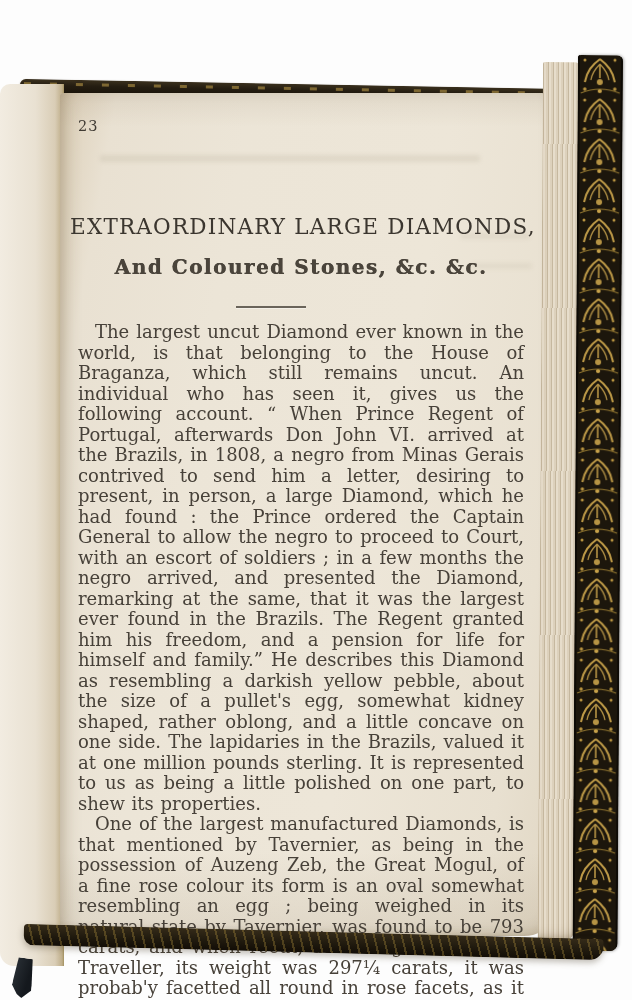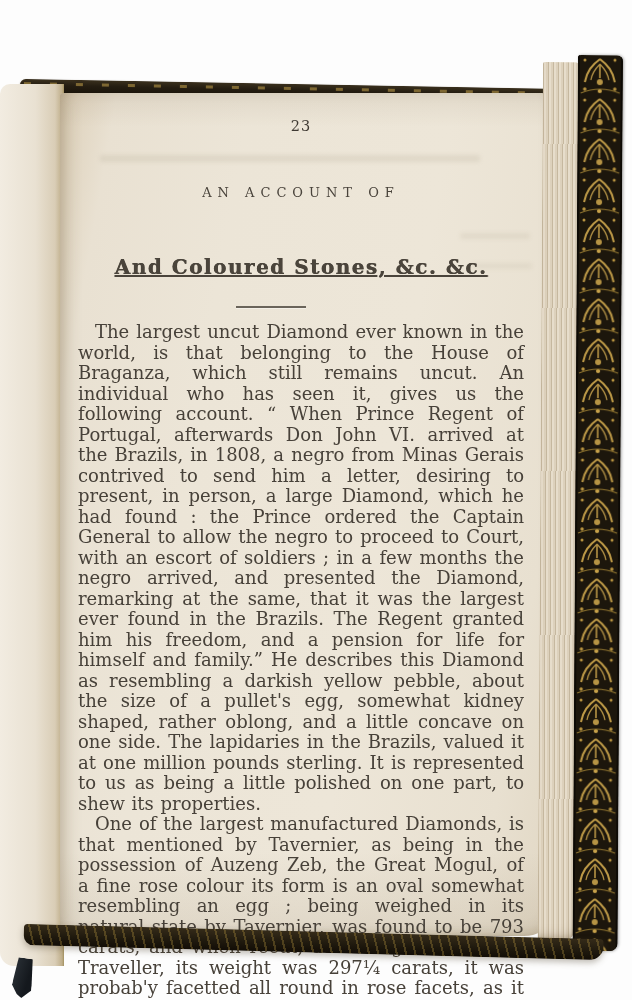--- a/index.html
+++ b/index.html
@@ -40,29 +40,29 @@
       linear-gradient(100deg,#dccfb8 0%, #e9e1d2 9%, #ece5d7 30%, #ede6d8 62%, #e8e0d0 88%, #e1d7c4 100%);
     border-radius:3px 8px 26px 16px / 3px 8px 18px 10px;
     box-shadow:inset 12px 0 18px -10px rgba(110,90,55,.45), inset -6px -8px 14px -8px rgba(110,90,55,.25);
   }
 
   
   .ghost { position:absolute; background:rgba(150,138,112,.30); filter:blur(2.2px); border-radius:2px; }
 
   
   .text-area { position:absolute; left:18px; top:22px; width:446px; height:800px; color:#45403a; }
-  .pagenum  { position:absolute; top:3px;  left:0; width:100%; text-align:center;
+  .pagenum  { position:absolute; top:3px;  left:0; width:100%; 
               font-size:14.5px; letter-spacing:1px; color:#3f3a33; }
   .kicker   { position:absolute; top:70px; left:0; width:100%; text-align:center;
               font-size:13px; letter-spacing:6px; color:#4a443c; }
   .title    { position:absolute; top:99px; left:-8px; width:462px; text-align:center;
               font-size:21.5px; letter-spacing:1.2px; font-weight:500; color:#3b362f; white-space:nowrap; }
   .subtitle { position:absolute; top:140px; left:0; width:100%; text-align:center;
               font-size:20px; font-weight:bold; letter-spacing:1.5px; color:#4a443b;
-              text-shadow:.4px 0 0 #4a443b;text-decoration:underline; }
+              text-shadow:.4px 0 0 #4a443b; }
   .rule     { position:absolute; top:191px; left:158px; width:70px; height:2px;
               background:#6a645a; box-shadow:0 1px 0 rgba(255,255,255,.4); }
   .bodycopy { position:absolute; top:207px; left:0; width:446px;
               font-size:18px; line-height:20.5px; text-align:justify; color:#474139; }
   .bodycopy p { text-indent:17px; margin:0; word-spacing:1px; }
 
   
   .page-stack {
     position:absolute; left:543px; top:62px; width:36px; height:878px;
     background:
@@ -109,21 +109,21 @@
   <div class="top-edge"></div>
   <div class="left-sliver"></div>
 
   <div class="main-page">
     <div class="ghost" style="left:40px; top:62px; width:380px; height:7px; opacity:.5"></div>
     <div class="ghost" style="left:400px; top:140px; width:70px; height:6px; opacity:.4"></div>
     <div class="ghost" style="left:410px; top:170px; width:62px; height:6px; opacity:.35"></div>
 
     <div class="text-area">
       <div class="pagenum">23</div>
-      <div class="kicker">AN ACCOUNT OF</div>
+      <div class="title">EXTRAORDINARY LARGE DIAMONDS,</div>
       <div class="subtitle">And Coloured Stones, &amp;c. &amp;c.</div>
       <div class="rule"></div>
       <div class="bodycopy">
         <p>The largest uncut Diamond ever known in the world, is that belonging to the House of Braganza, which still remains uncut. An individual who has seen it, gives us the following account. “ When Prince Regent of Portugal, afterwards Don John VI. arrived at the Brazils, in 1808, a negro from Minas Gerais contrived to send him a letter, desiring to present, in person, a large Diamond, which he had found : the Prince ordered the Captain General to allow the negro to proceed to Court, with an escort of soldiers ; in a few months the negro arrived, and presented the Diamond, remarking at the same, that it was the largest ever found in the Brazils.  The Regent granted him his freedom, and a pension for life for himself and family.”  He describes this Diamond as resembling a darkish yellow pebble, about the size of a pullet's egg, somewhat kidney shaped, rather oblong, and a little concave on one side.  The lapidaries in the Brazils, valued it at one million pounds sterling.  It is represented to us as being a little polished on one part, to shew its properties.</p>
         <p>One of the largest manufactured Diamonds, is that mentioned by Tavernier, as being in the possession of Auzeng Zeb, the Great Mogul, of a fine rose colour  its form is an oval somewhat resembling an egg ; being weighed in its natural state by Tavernier, was found to be 793 carats, and when recut, according to the same Traveller, its weight was 297¼ carats, it was probab'y facetted all round in rose facets, as it does not state that it was brilliantly cut.  This magnificent gem was discovered</p>
       </div>
     </div>
   </div>
 
   <div class="page-stack"></div>

